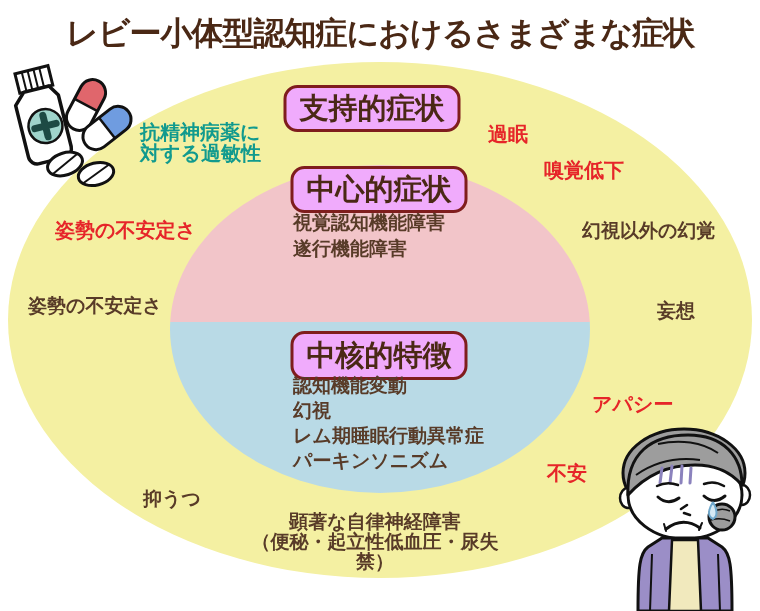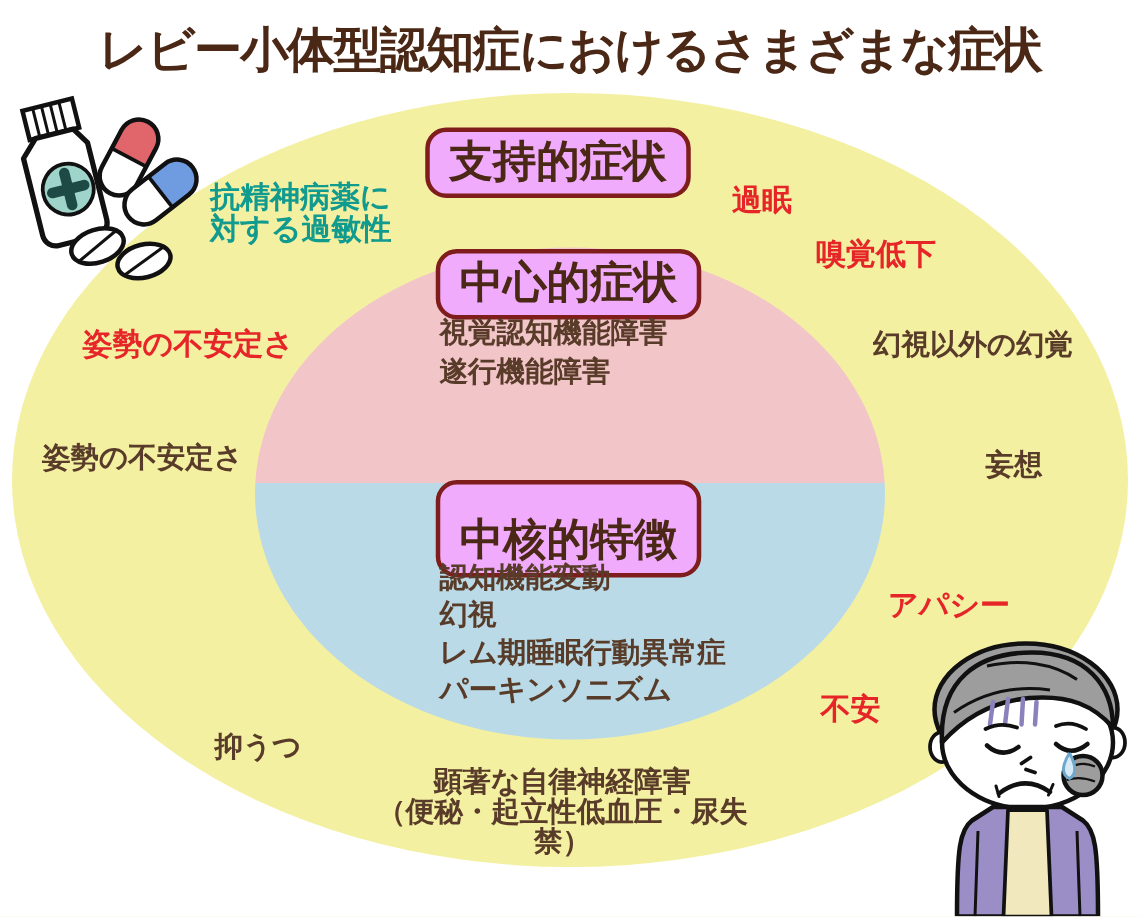--- a/index.html
+++ b/index.html
@@ -23,21 +23,21 @@
     background:linear-gradient(to bottom, #f2c5c9 0px, #f2c5c9 157px, #b9dae6 157px, #b9dae6 100%);
   }
   .zone-label {
     position:absolute; transform:translateX(-50%);
     background:#f0abfc; border:3px solid #7f1d1d; border-radius:14px;
     color:#4a2815; font-weight:700; font-size:29px;
     padding:3px 13px; white-space:nowrap; line-height:1.2;
   }
   .zl-supportive { left:372px; top:85px; }
   .zl-central    { left:379px; top:166px; }
-  .zl-core       { left:379px; top:320px; padding-top:20px; padding-bottom:4px; }
+  .zl-core       { left:379px; top:331px; padding-top:4px; padding-bottom:4px; }
   .symptom-list {
     position:absolute; margin:0; padding:0; list-style:none;
     font-size:19px; font-weight:600; color:#583b28; white-space:nowrap;
   }
   .central-list { left:293px; top:210px; line-height:26px; }
   .core-list    { left:293px; top:373px; line-height:25px; }
   .symptom-list li.red { color:#e62529; font-weight:700; }
   .fl {
     position:absolute; white-space:pre-line; font-size:19px;
     font-weight:600; color:#583b28; line-height:21px;

